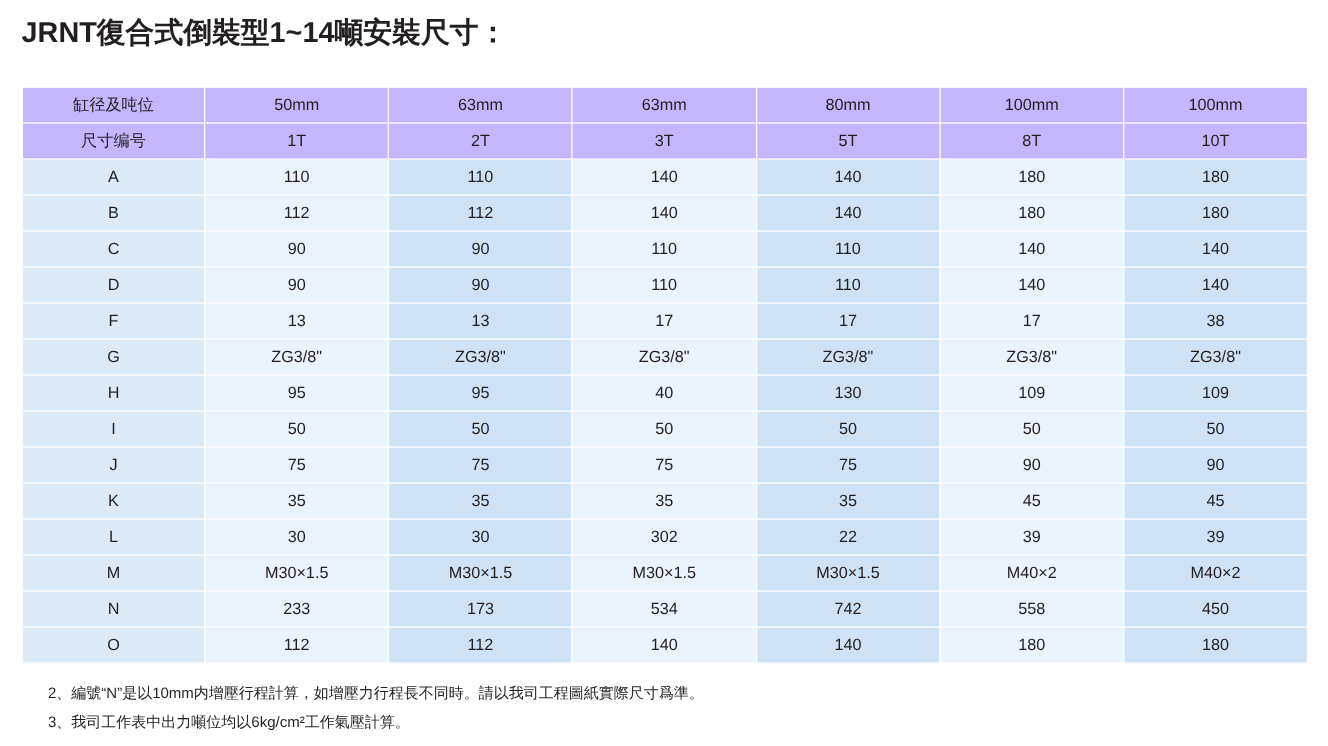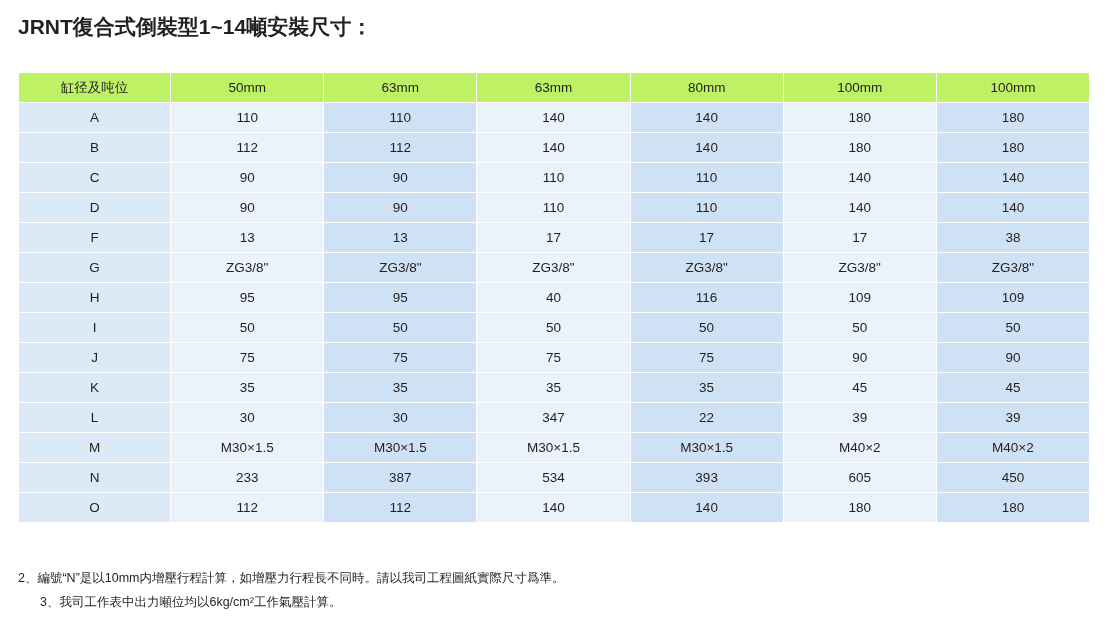--- a/index.html
+++ b/index.html
@@ -15,21 +15,21 @@
     overflow: hidden;
   }
   .page {
     position: relative;
     width: 1107px;
     height: 622px;
     box-sizing: border-box;
     padding: 0;
   }
   .title {
-    font-size: 21px;
+    font-size: 24px;
     font-weight: bold;
     letter-spacing: 0px;
     margin: 14px 0 6px 18px;
     line-height: 1.2;
     white-space: nowrap;
   }
   table.spec {
     position: absolute;
     left: 18px;
     top: 58px;
@@ -43,21 +43,21 @@
   table.spec td {
     border: 1px solid #ffffff;
     text-align: center;
     height: 29px;
     padding: 0;
     line-height: 29px;
     white-space: nowrap;
   }
   
   tr.head td {
-    background: #bef264;
+    background: #c4b5fd;
     color: #231f20;
   }
   
   tr.body td.label {
     background: #dce9f7;
   }
   tr.body td.v-light {
     background: #eaf2fb;
   }
   tr.body td.v-dark {
@@ -69,21 +69,21 @@
     top: 552px;
     width: 1072px;
     font-size: 12.5px;
     line-height: 1.95;
     color: #231f20;
   }
   .notes div {
     white-space: nowrap;
   }
   .notes div.n1 { margin-left: 0px; }
-  .notes div.n2 { }
+  .notes div.n2 { margin-left: 22px; }
   .notes div.n3 { margin-left: 22px; }
 </style>
 </head>
 <body>
 
 <div class="page">
 
   <div class="title">JRNT復合式倒裝型1~14噸安裝尺寸：</div>
 
   <table class="spec">
@@ -99,20 +99,29 @@
     <tbody>
       <tr class="head">
         <td>缸径及吨位</td>
         <td>50mm</td>
         <td>63mm</td>
         <td>63mm</td>
         <td>80mm</td>
         <td>100mm</td>
         <td>100mm</td>
       </tr>
+      <tr class="head">
+        <td>尺寸编号</td>
+        <td>1T</td>
+        <td>2T</td>
+        <td>3T</td>
+        <td>5T</td>
+        <td>8T</td>
+        <td>10T</td>
+      </tr>
 
       <tr class="body">
         <td class="label">A</td>
         <td class="v-light">110</td>
         <td class="v-dark">110</td>
         <td class="v-light">140</td>
         <td class="v-dark">140</td>
         <td class="v-light">180</td>
         <td class="v-dark">180</td>
       </tr>
@@ -159,21 +168,21 @@
         <td class="v-light">ZG3/8"</td>
         <td class="v-dark">ZG3/8"</td>
         <td class="v-light">ZG3/8"</td>
         <td class="v-dark">ZG3/8"</td>
       </tr>
       <tr class="body">
         <td class="label">H</td>
         <td class="v-light">95</td>
         <td class="v-dark">95</td>
         <td class="v-light">40</td>
-        <td class="v-dark">116</td>
+        <td class="v-dark">130</td>
         <td class="v-light">109</td>
         <td class="v-dark">109</td>
       </tr>
       <tr class="body">
         <td class="label">I</td>
         <td class="v-light">50</td>
         <td class="v-dark">50</td>
         <td class="v-light">50</td>
         <td class="v-dark">50</td>
         <td class="v-light">50</td>
@@ -194,41 +203,41 @@
         <td class="v-dark">35</td>
         <td class="v-light">35</td>
         <td class="v-dark">35</td>
         <td class="v-light">45</td>
         <td class="v-dark">45</td>
       </tr>
       <tr class="body">
         <td class="label">L</td>
         <td class="v-light">30</td>
         <td class="v-dark">30</td>
-        <td class="v-light">347</td>
+        <td class="v-light">302</td>
         <td class="v-dark">22</td>
         <td class="v-light">39</td>
         <td class="v-dark">39</td>
       </tr>
       <tr class="body">
         <td class="label">M</td>
         <td class="v-light">M30×1.5</td>
         <td class="v-dark">M30×1.5</td>
         <td class="v-light">M30×1.5</td>
         <td class="v-dark">M30×1.5</td>
         <td class="v-light">M40×2</td>
         <td class="v-dark">M40×2</td>
       </tr>
       <tr class="body">
         <td class="label">N</td>
         <td class="v-light">233</td>
-        <td class="v-dark">387</td>
+        <td class="v-dark">173</td>
         <td class="v-light">534</td>
-        <td class="v-dark">393</td>
-        <td class="v-light">605</td>
+        <td class="v-dark">742</td>
+        <td class="v-light">558</td>
         <td class="v-dark">450</td>
       </tr>
       <tr class="body">
         <td class="label">O</td>
         <td class="v-light">112</td>
         <td class="v-dark">112</td>
         <td class="v-light">140</td>
         <td class="v-dark">140</td>
         <td class="v-light">180</td>
         <td class="v-dark">180</td>

